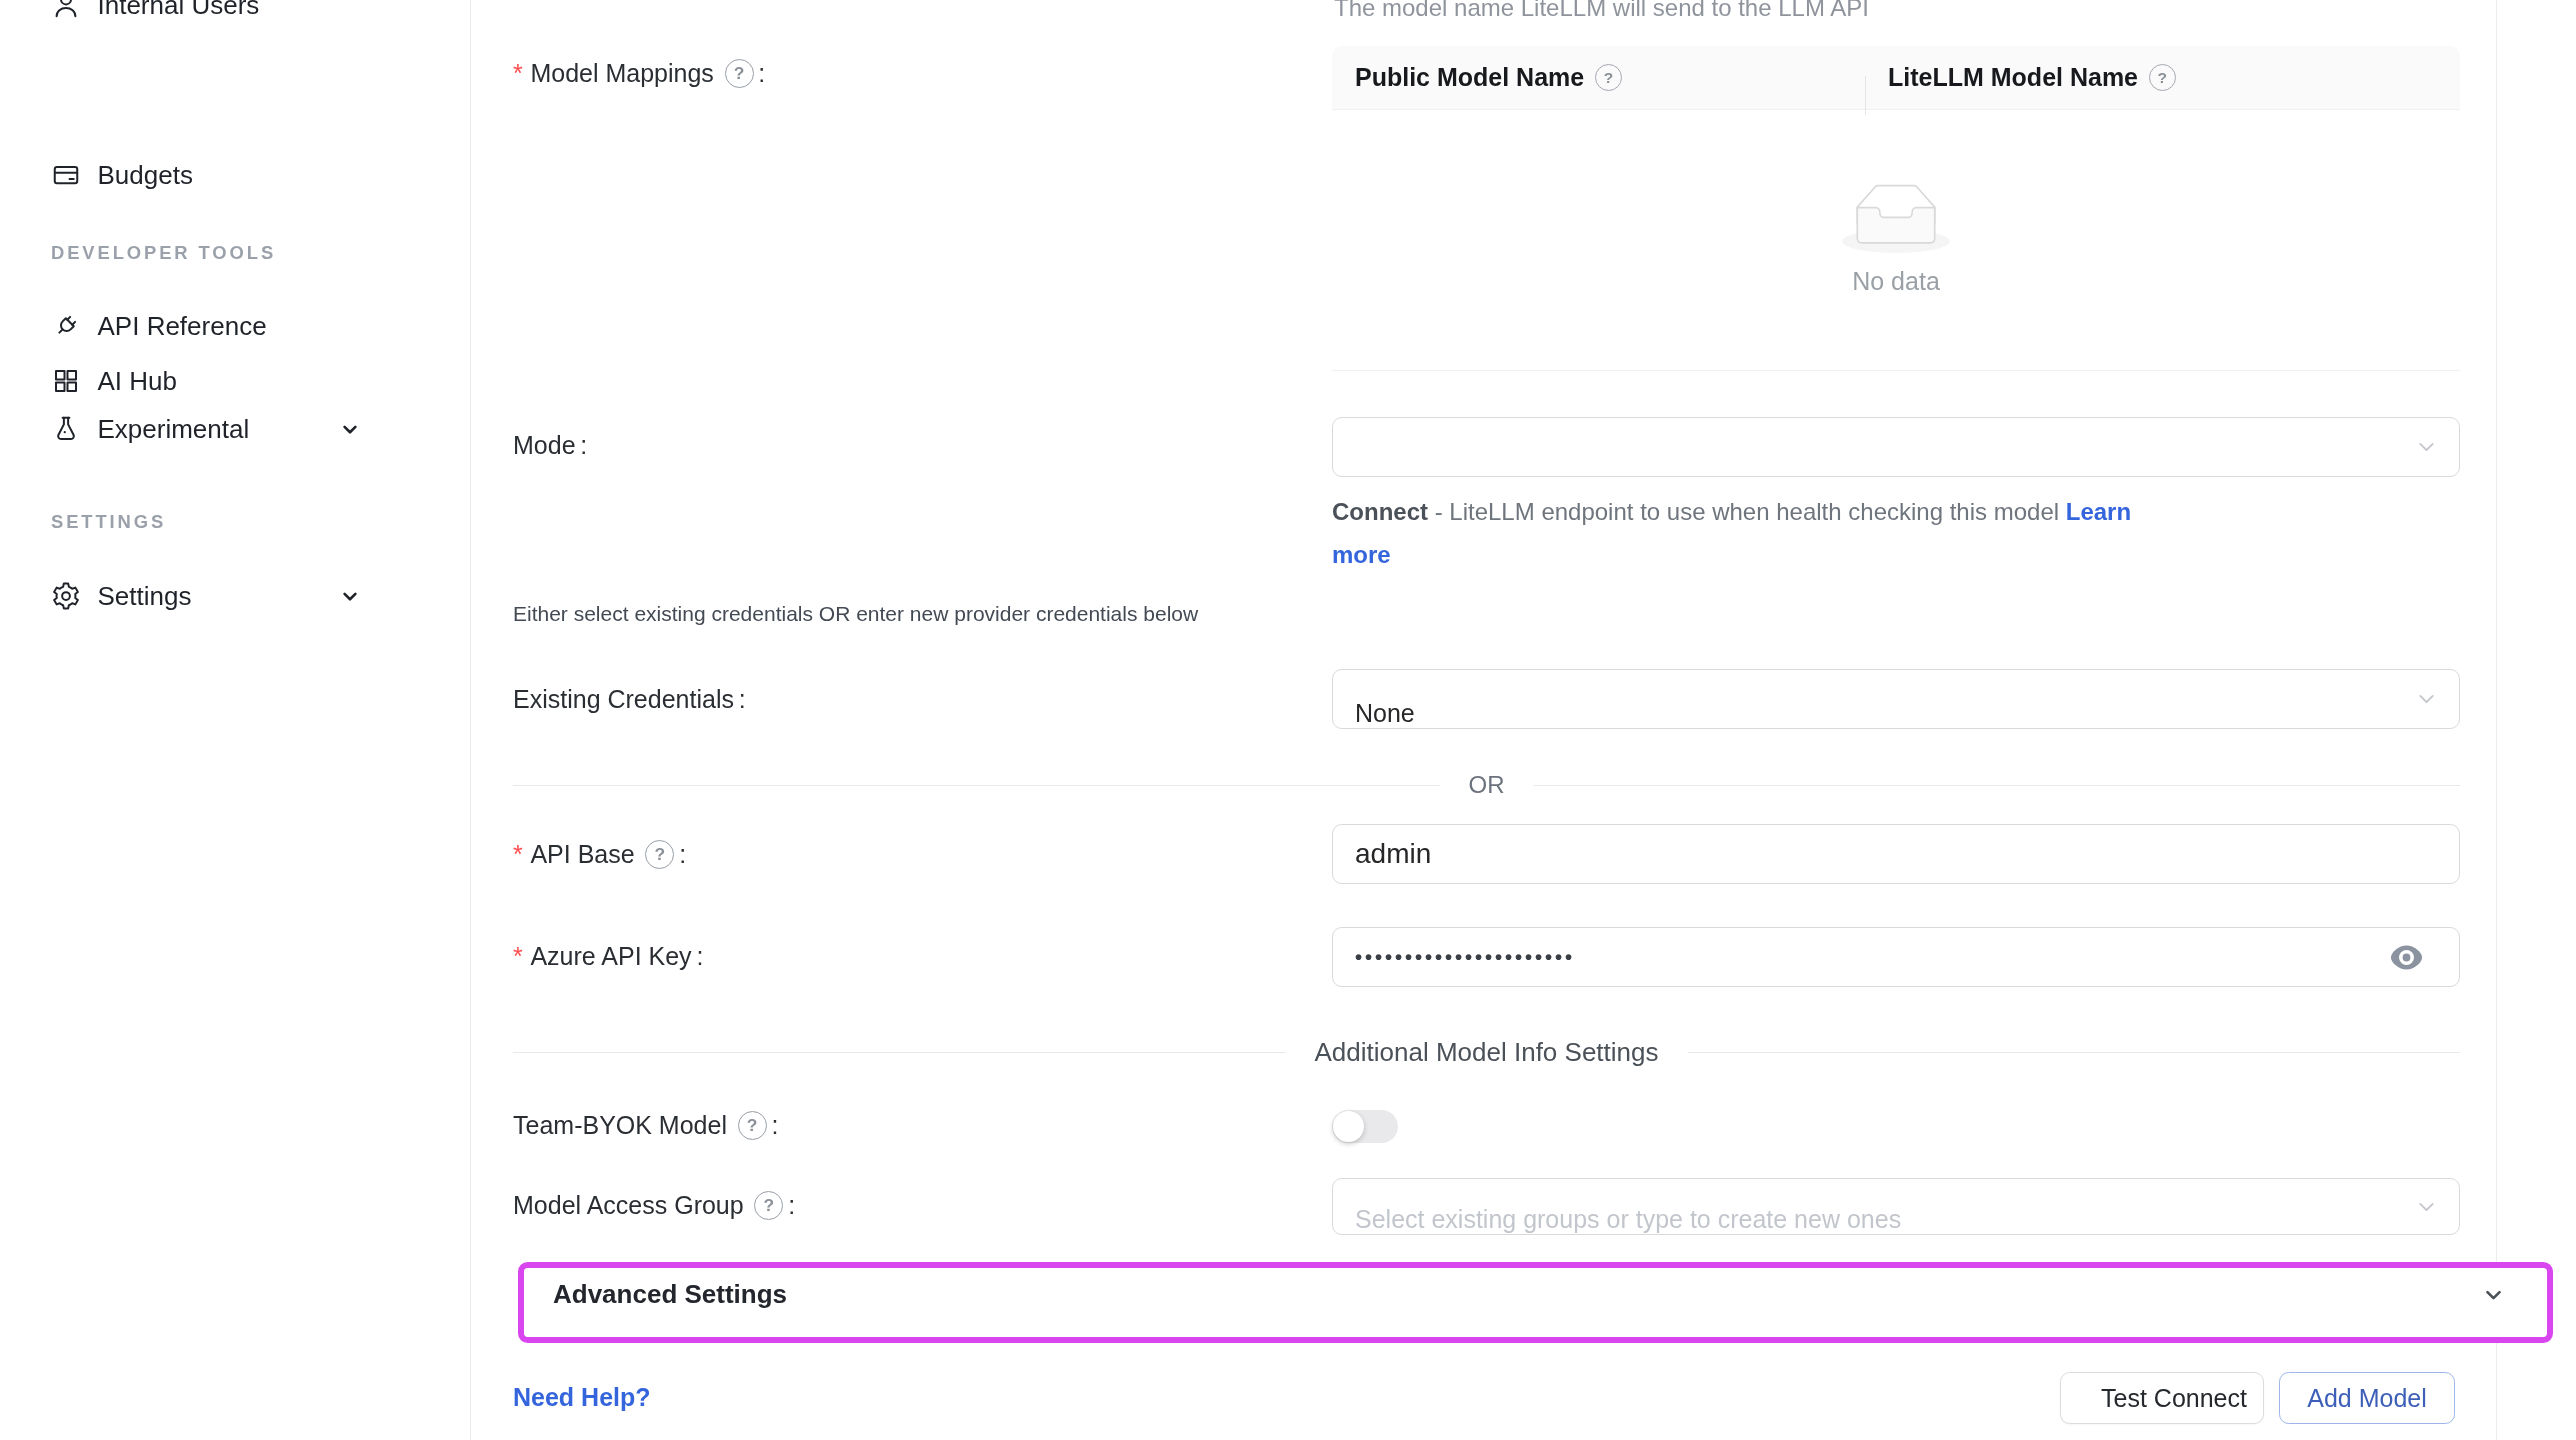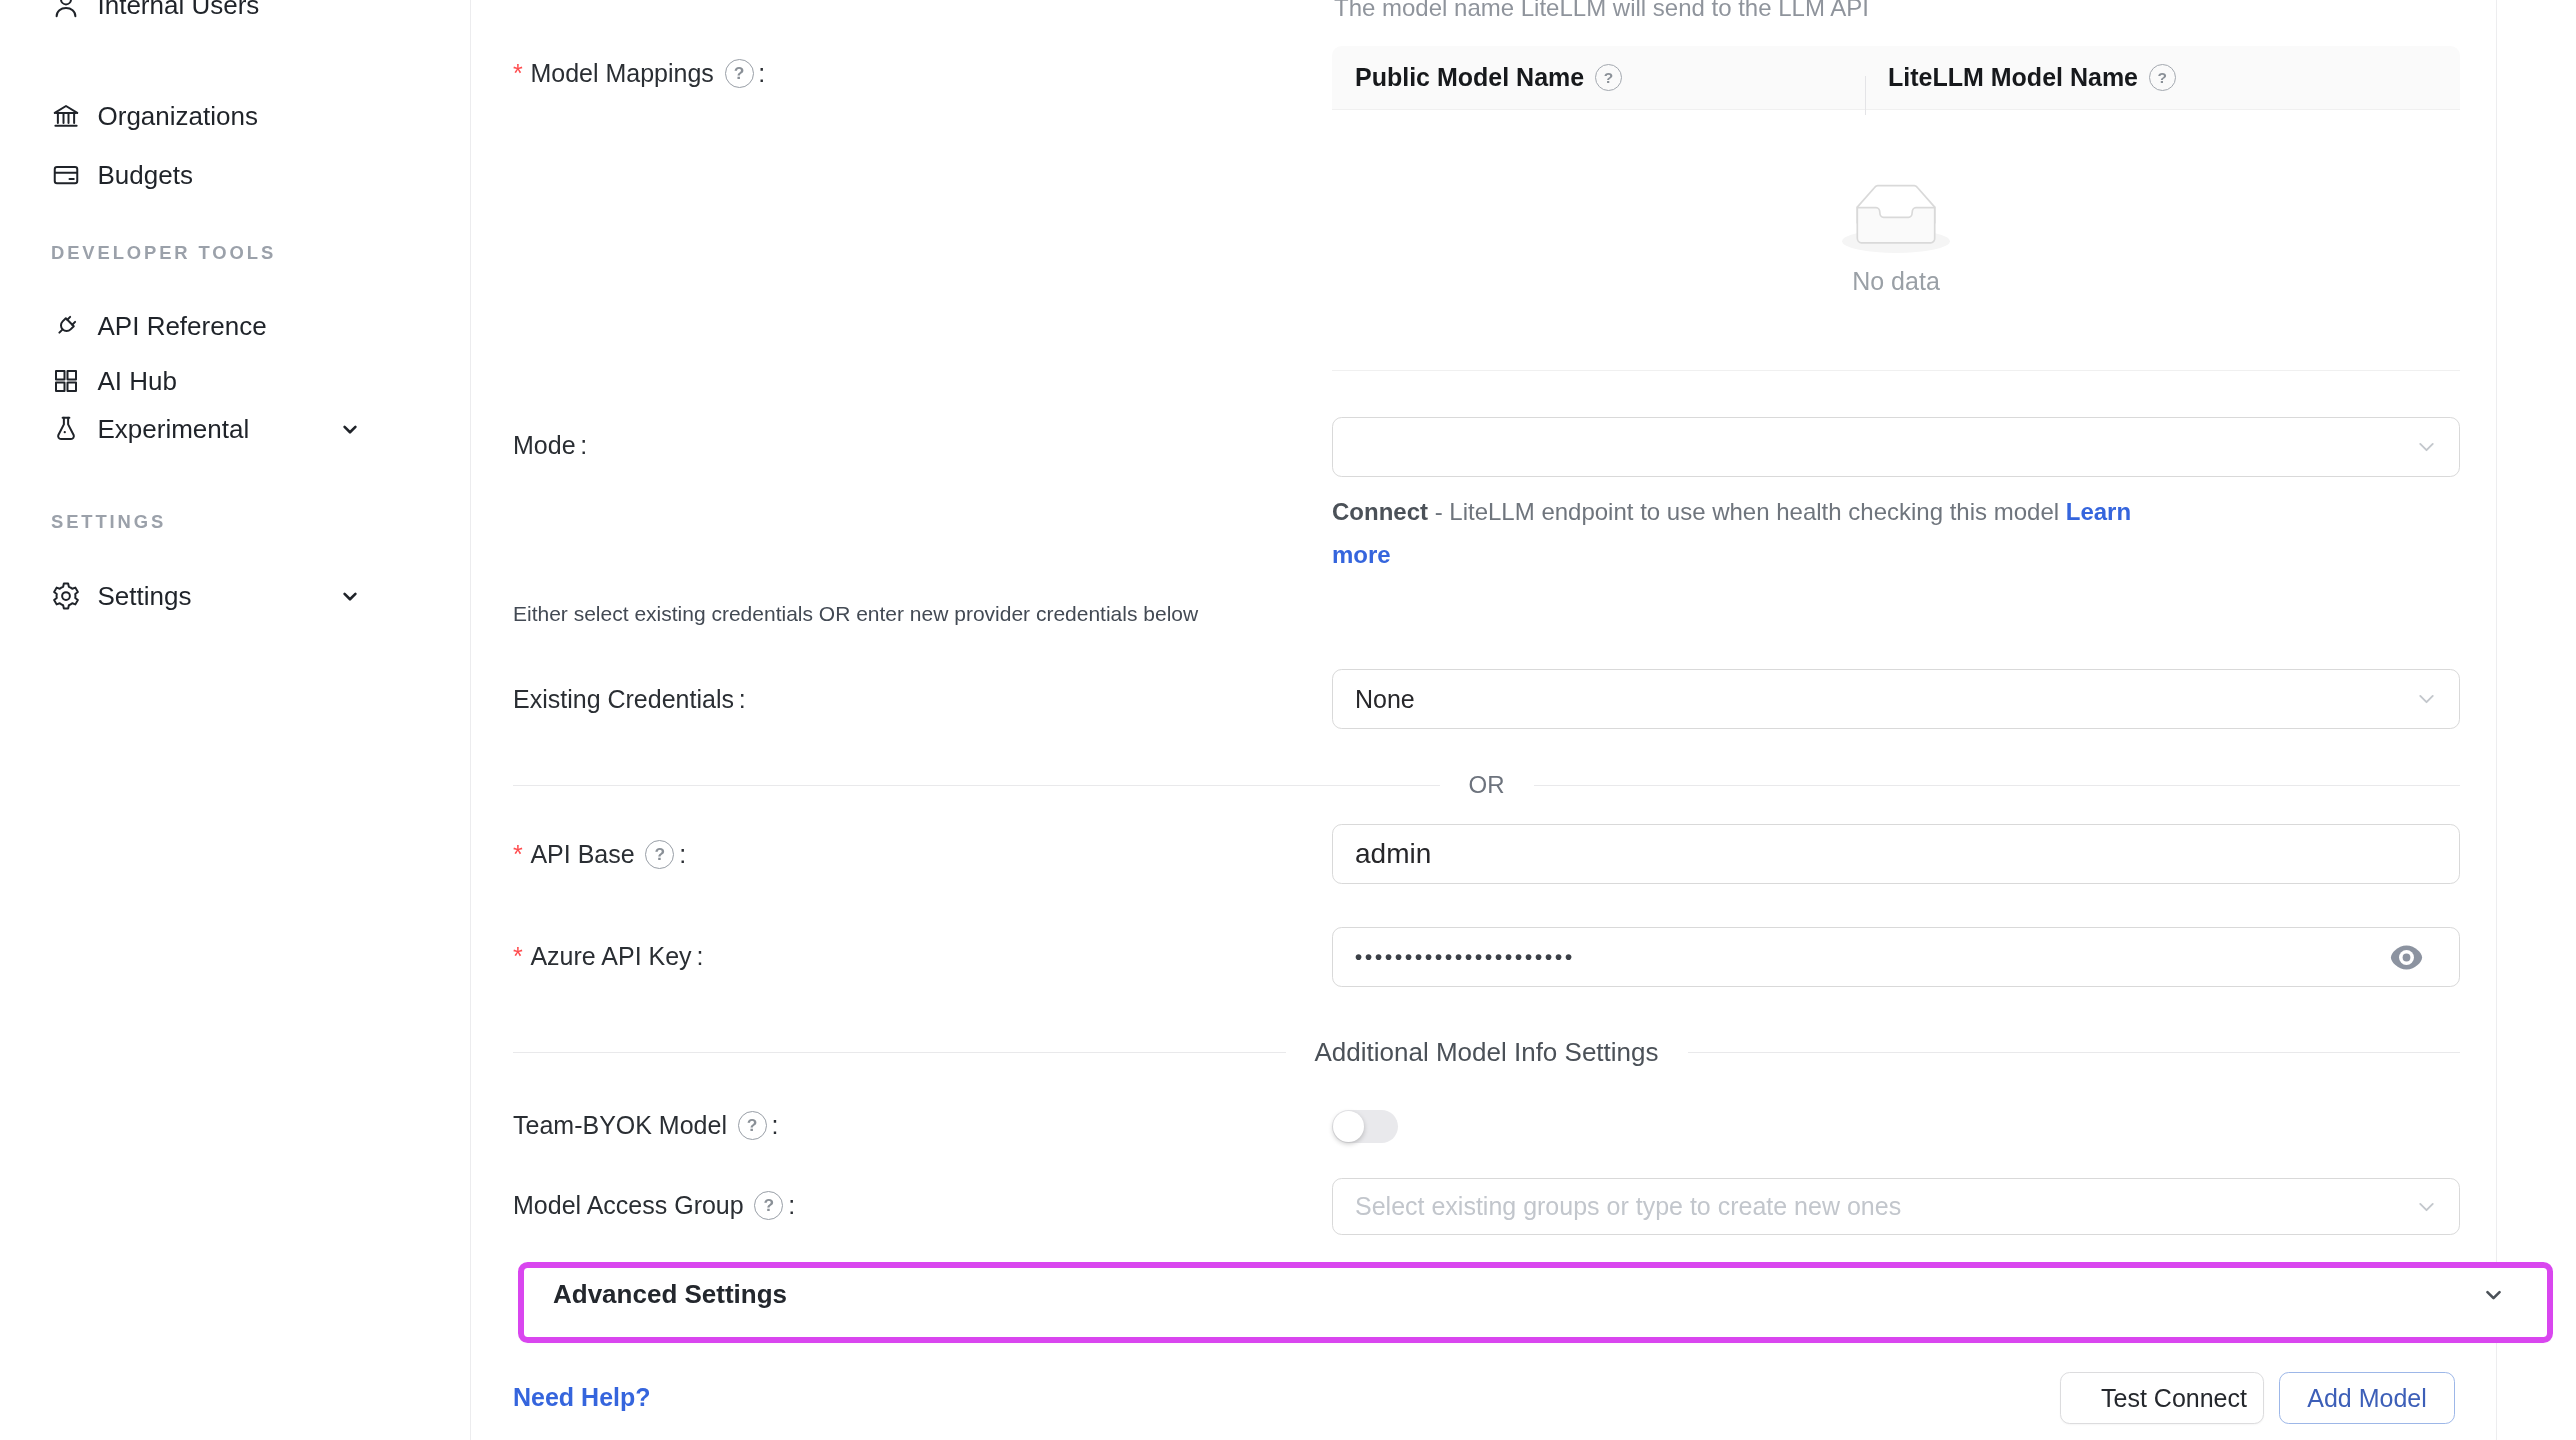--- a/index.html
+++ b/index.html
@@ -17,21 +17,21 @@
   .side-head{position:absolute;left:51px;font-size:18.4px;font-weight:700;letter-spacing:2.9px;color:#9ba1aa;}
   
   .vline-right{position:absolute;left:2496px;top:0;width:1px;height:1440px;background:#ededef;}
   .hint-top{position:absolute;left:1334px;top:-5.8px;font-size:24px;color:#8f949c;}
   .form-label{position:absolute;left:513px;height:33px;display:flex;align-items:center;font-size:25px;color:#2a2e33;}
   .req{color:#ff4d4f;margin-right:7.7px;font-size:25px;}
   .q{display:inline-flex;align-items:center;justify-content:center;width:27px;height:27px;border:1.9px solid #989ea6;border-radius:50%;color:#8a9097;font-size:17.4px;font-weight:700;margin-left:10.7px;flex:none;cursor:pointer;}
   .colon{margin-left:4.8px;}
   .control{position:absolute;left:1332px;width:1128px;box-sizing:border-box;}
   .selectbox,.inputbox{height:60px;border:1px solid #d9d9d9;border-radius:9.7px;background:#fff;display:flex;align-items:center;padding:0 54px 0 22px;position:relative;box-sizing:border-box;}
-  .selectbox{cursor:pointer;}
+  .selectbox{cursor:pointer;align-items:flex-end;}
   .selectbox .val{font-size:25px;color:#27272a;}
   .selectbox .ph{font-size:25px;color:#c2c6cc;white-space:nowrap;overflow:hidden;}
   .selectbox svg.sel-chev{position:absolute;right:20.3px;top:50%;margin-top:-12.6px;width:25px;height:25px;stroke:#c3c7cc;fill:none;stroke-width:1.8;stroke-linecap:round;stroke-linejoin:round;}
   .inputbox input{border:none;outline:none;width:100%;background:transparent;font-family:"Liberation Sans",sans-serif;font-size:28px;color:#27272a;padding:0;}
   .inputbox input.pwd{font-size:20.3px;font-weight:700;letter-spacing:2.9px;color:#3a3f46;}
   .eye{position:absolute;right:33px;top:50%;margin-top:-16.5px;width:39px;height:33px;cursor:pointer;}
   
   .mtable{position:absolute;left:1332px;top:46px;width:1128px;}
   .mtable .thead{display:flex;height:63px;background:#fafafa;border-radius:9.7px 9.7px 0 0;align-items:center;border-bottom:1px solid #f0f0f0;}
   .mtable .th{display:flex;align-items:center;font-size:25px;font-weight:700;color:#17191c;padding-left:23px;box-sizing:border-box;position:relative;}
@@ -73,29 +73,20 @@
 
   <div class="side-item" style="top:-25px;">
     <svg class="nav" viewBox="0 0 24 24">
       <circle cx="12" cy="7.5" r="4"></circle>
         <path d="M4.5 21c0-4.1 3.4-6.6 7.5-6.6s7.5 2.5 7.5 6.6"></path>
     </svg>
     <span class="lbl">Internal Users</span>
   </div>
 
 
-  <div class="side-item" style="top:86px;">
-    <svg class="nav" viewBox="0 0 24 24">
-      <path d="M3 9.5L12 4l9 5.5"></path>
-        <path d="M4 9.5h16"></path>
-        <path d="M5.5 10v7.5M10 10v7.5M14 10v7.5M18.5 10v7.5"></path>
-        <path d="M3.5 19.7h17"></path>
-    </svg>
-    <span class="lbl">Organizations</span>
-  </div>
 
   <div class="side-item" style="top:145px;">
     <svg class="nav" viewBox="0 0 24 24">
       <rect x="3" y="5.5" width="18" height="13" rx="1.8"></rect>
         <path d="M3.4 10.2h17.2"></path>
         <path d="M14.8 15.2h3.4"></path>
     </svg>
     <span class="lbl">Budgets</span>
   </div>
 

